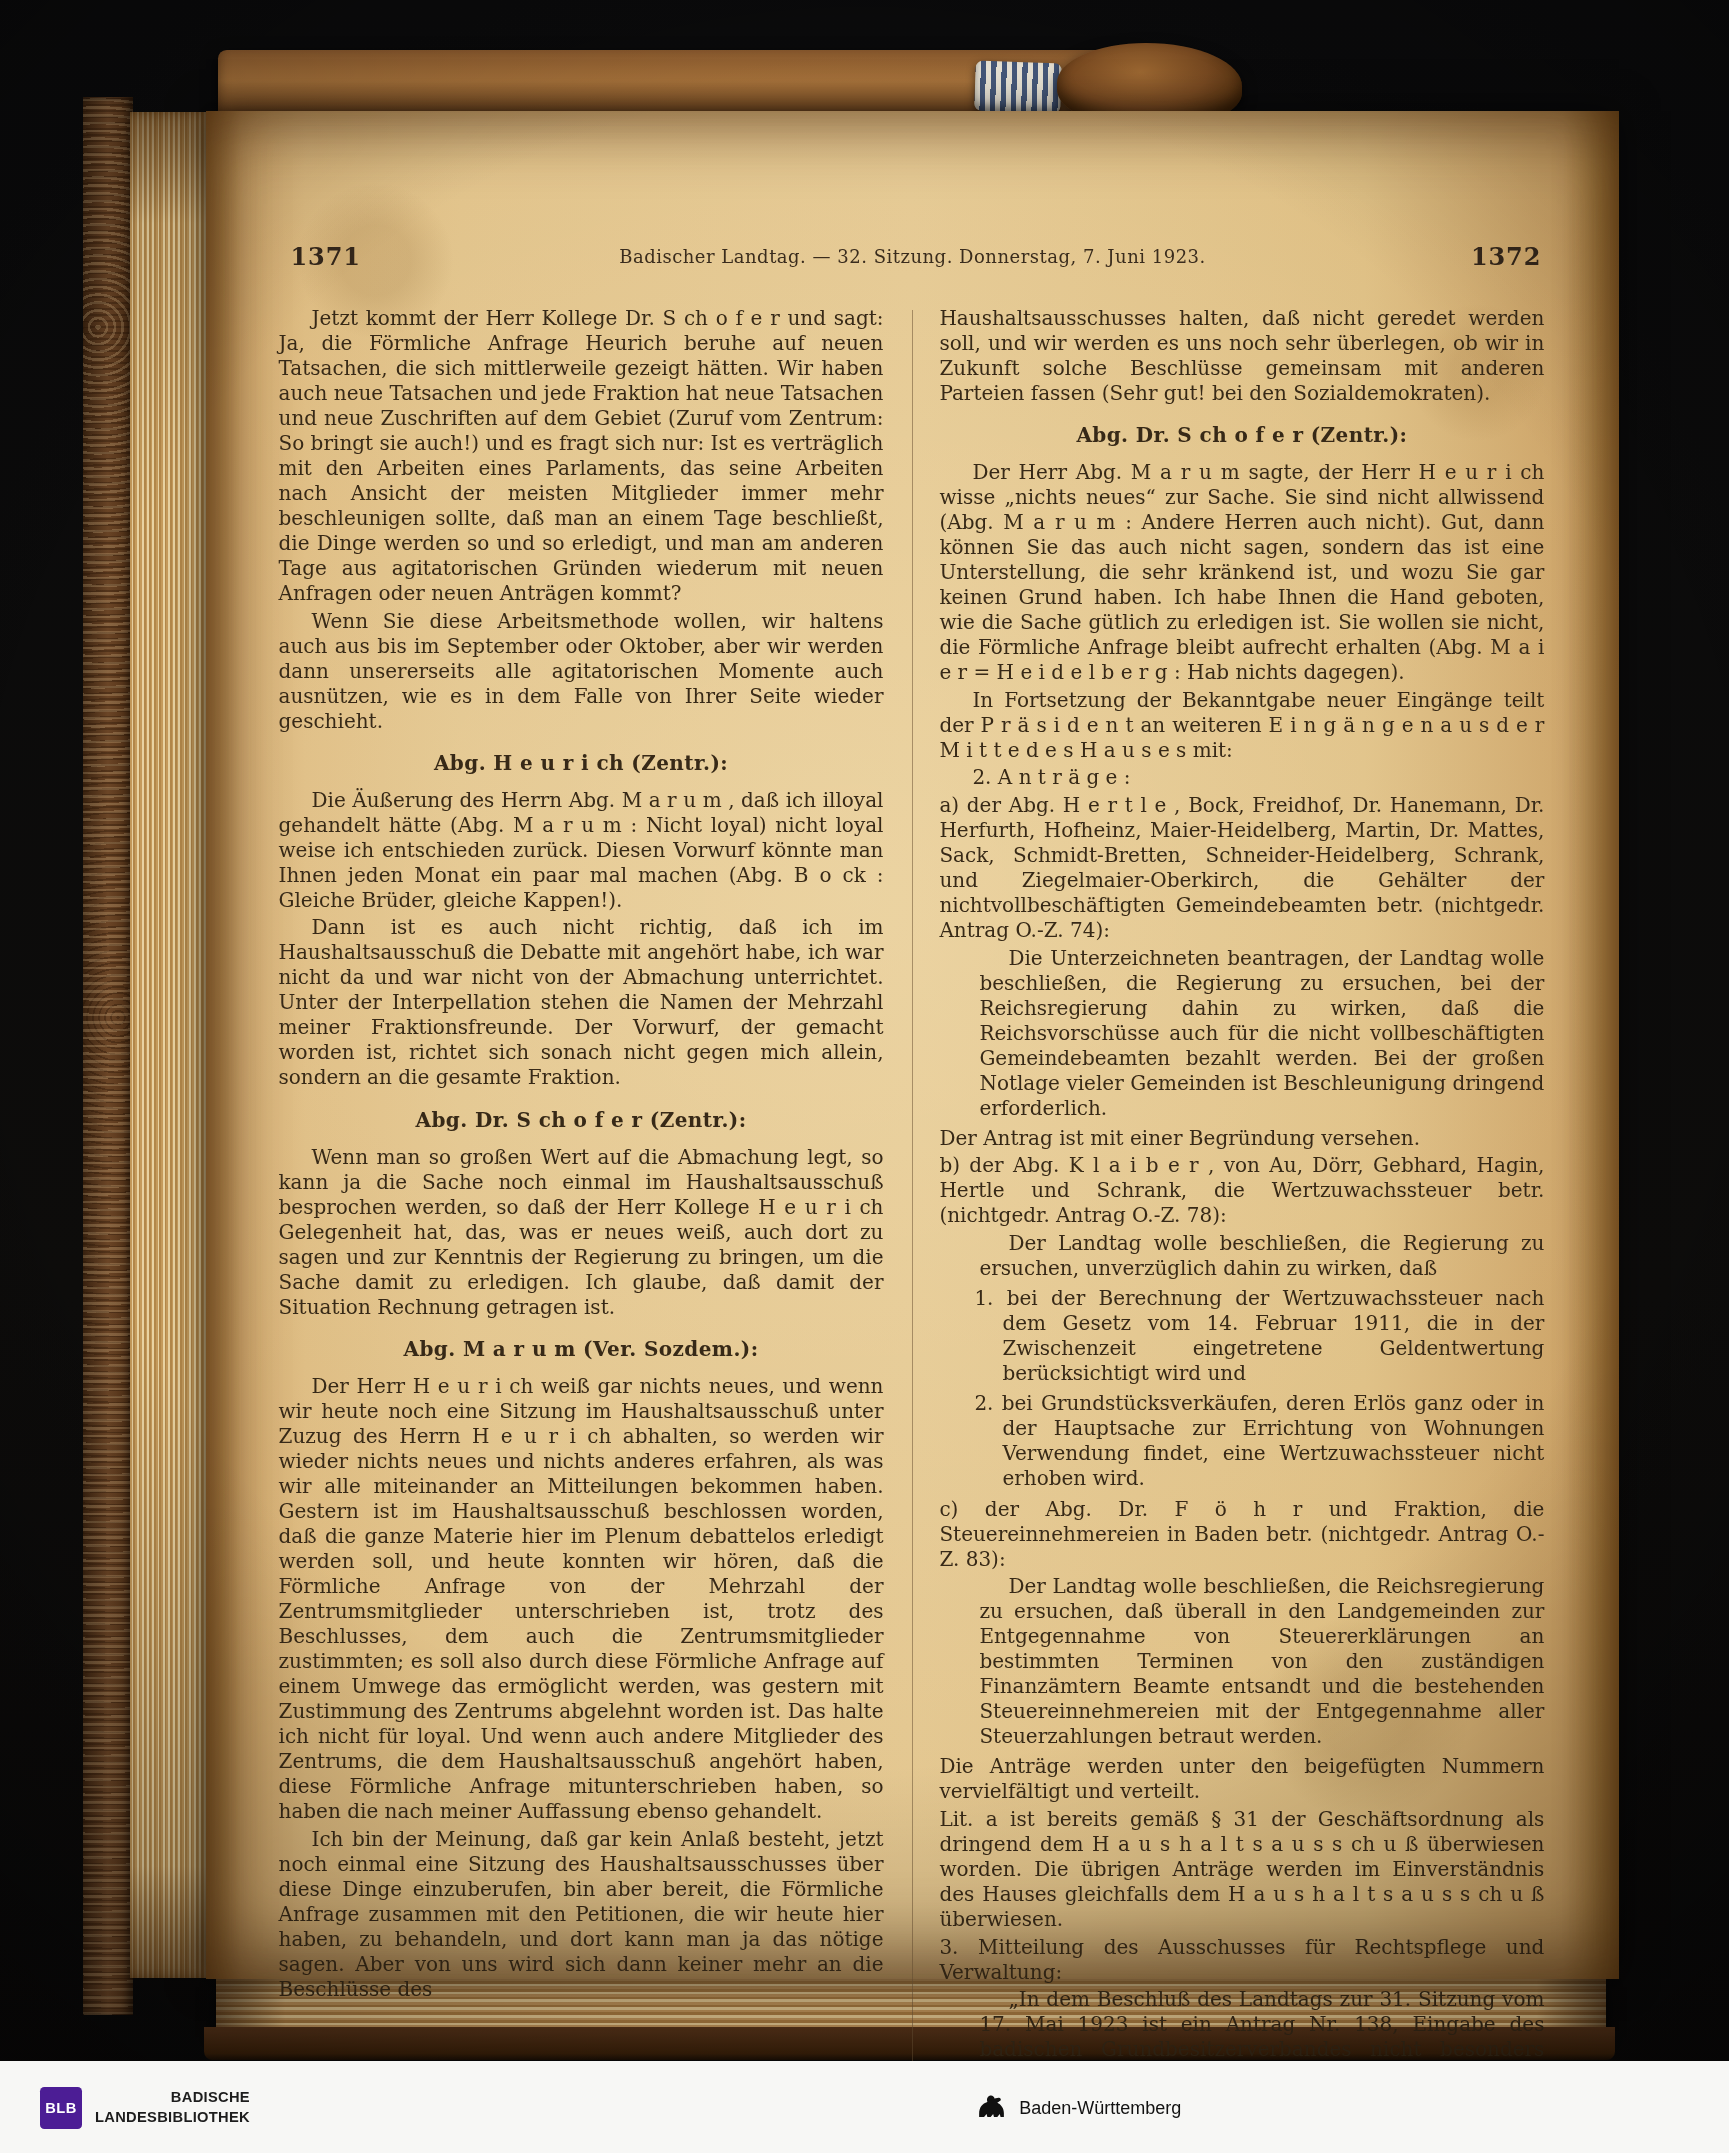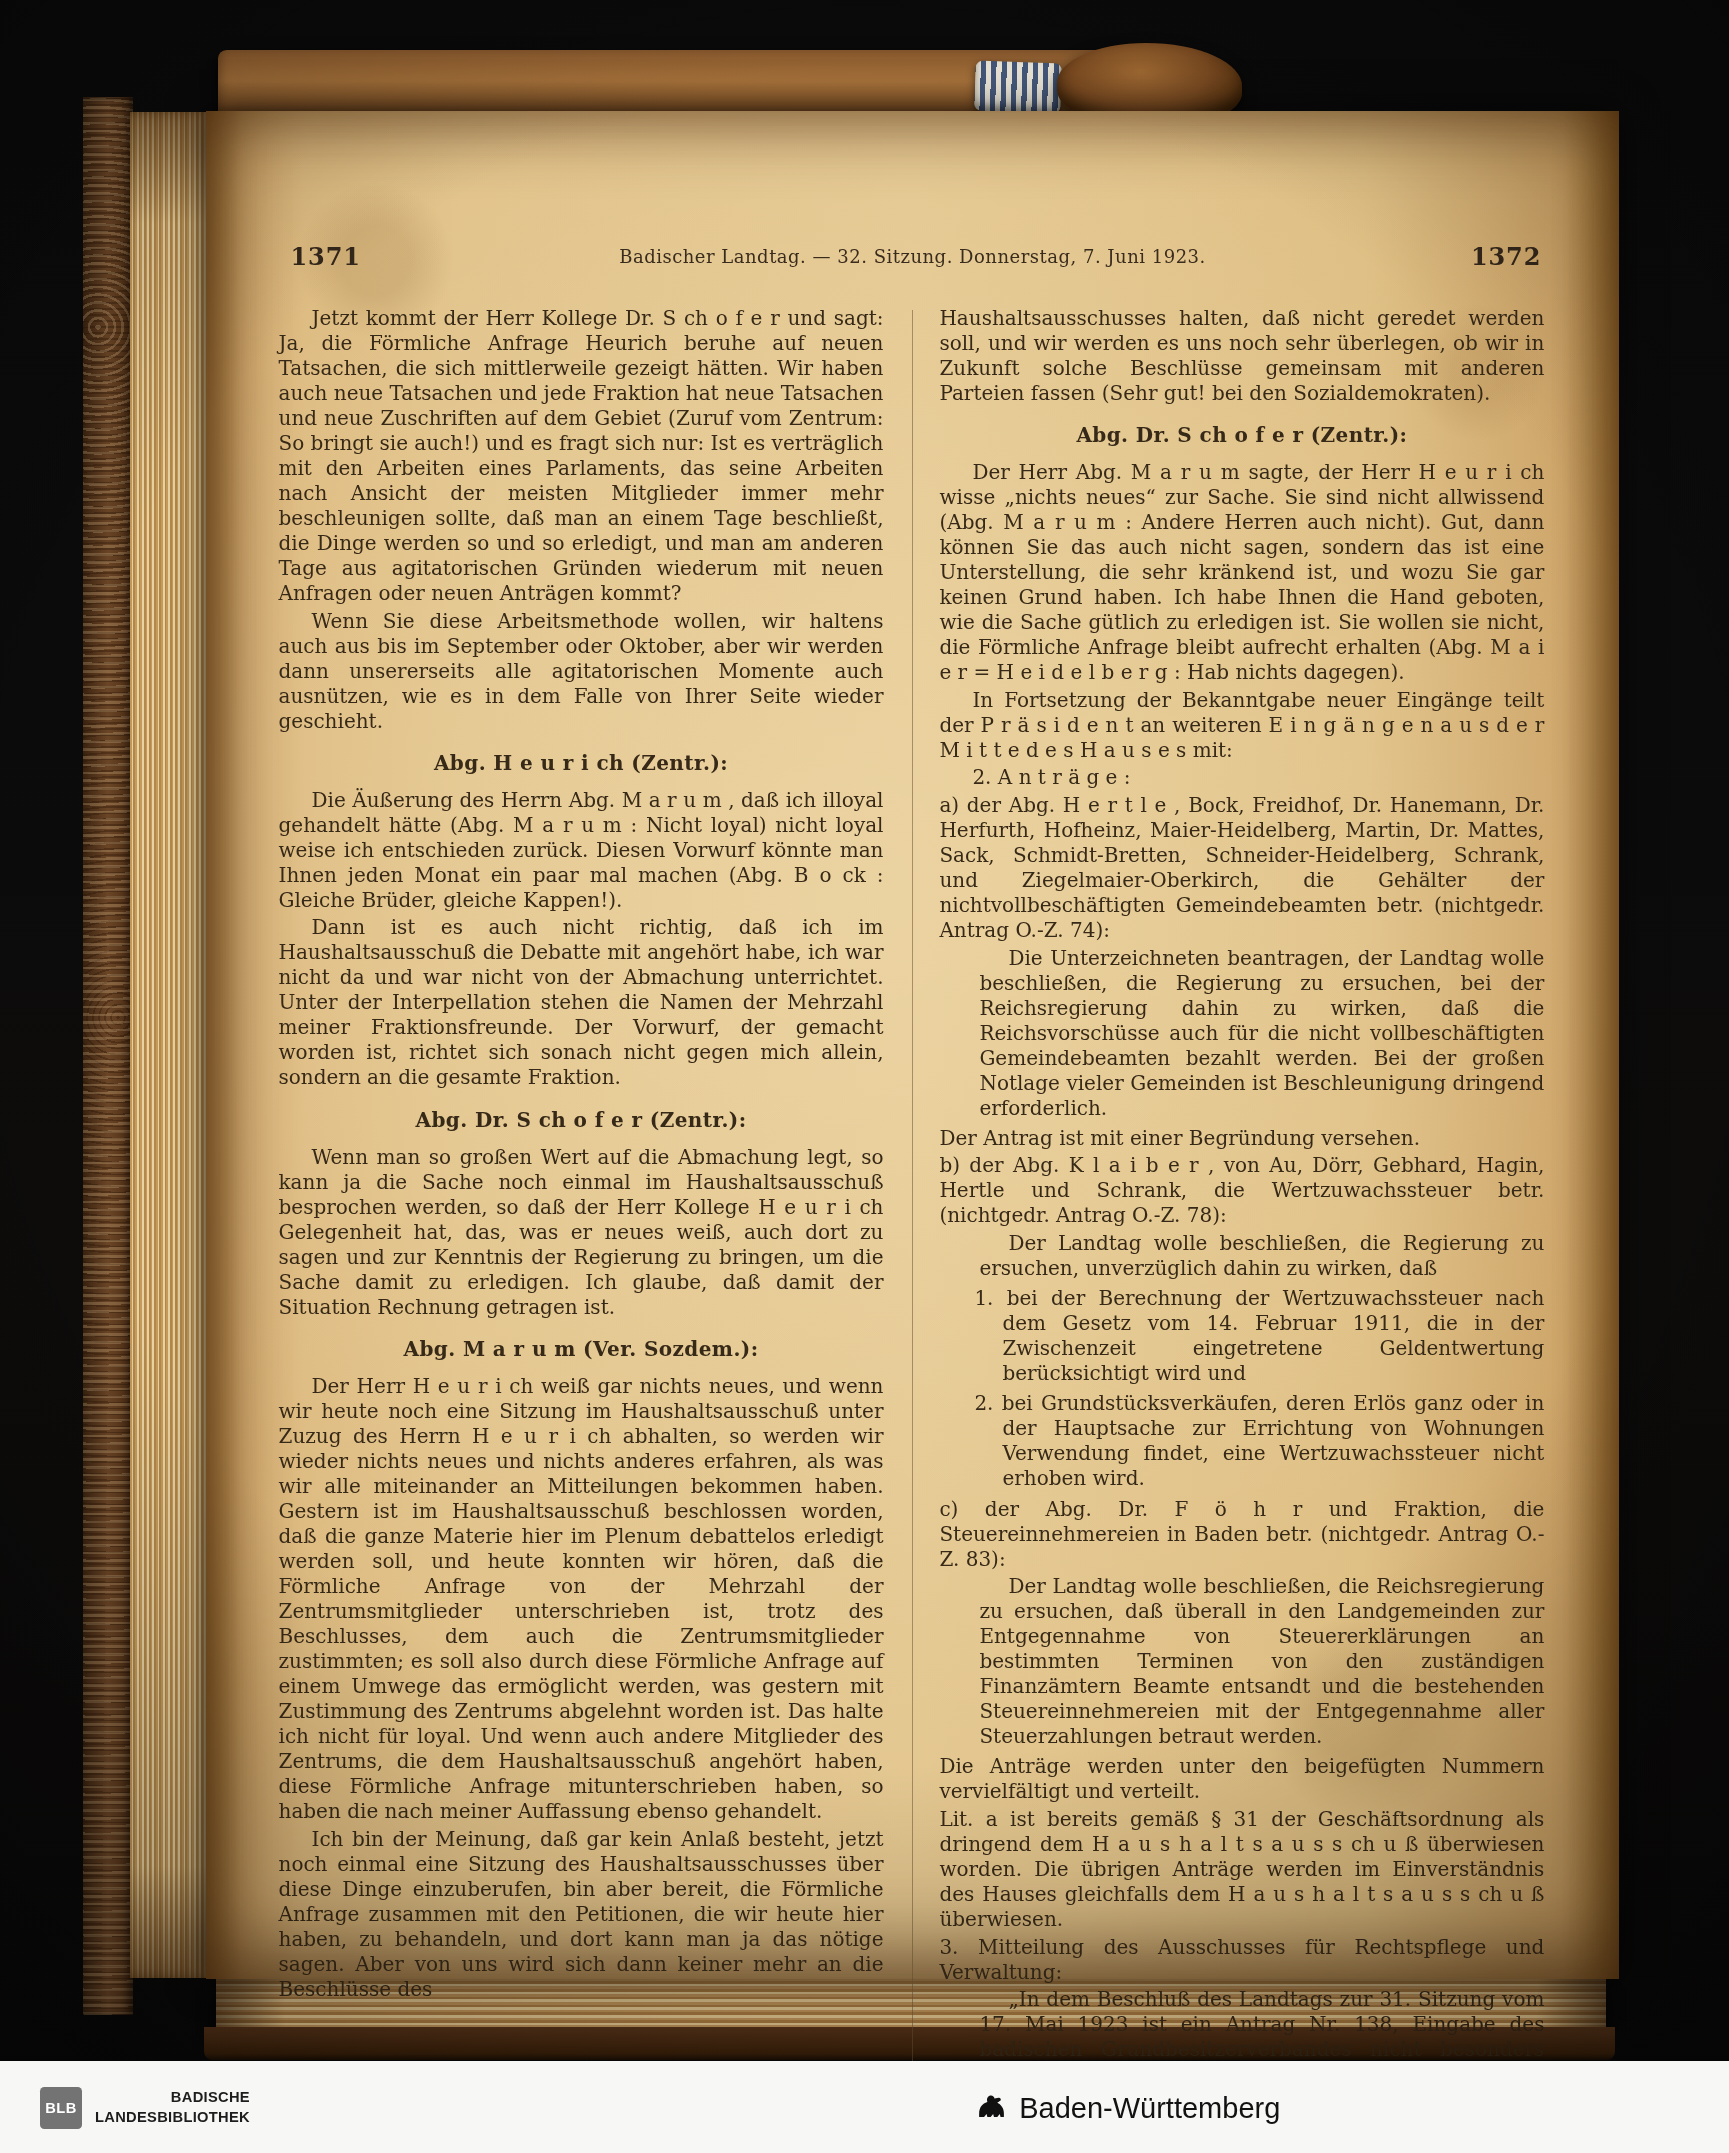--- a/index.html
+++ b/index.html
@@ -71,25 +71,25 @@
   .p-heading{text-align:center;text-indent:0;margin:17.3px 0 12px;font-weight:bold;letter-spacing:0.4px;}
   .p-block{margin-left:40px;text-indent:29px;margin-bottom:5.2px;}
   .p-list{margin-left:35px;padding-left:28px;text-indent:-28px;margin-bottom:5.2px;}
   
   .vignette{position:absolute;left:0;top:0;right:0;bottom:93px;pointer-events:none;
             background:radial-gradient(86% 74% at 50% 45%, rgba(0,0,0,0) 55%, rgba(0,0,0,.42) 100%);}
   
   .footer{position:absolute;left:0;bottom:0;width:1729px;height:93px;background:#f7f7f5;
           font-family:"Liberation Sans", sans-serif;}
   .blb{position:absolute;left:40px;top:50%;transform:translateY(-50%);display:flex;align-items:center;gap:13px;}
-  .blb-logo{width:42px;height:42px;border-radius:4.3px;background:#737373;color:#fff;
+  .blb-logo{width:42px;height:42px;border-radius:4.3px;background:#4c1d95;color:#fff;
             display:flex;align-items:center;justify-content:center;font-weight:bold;font-size:14.7px;letter-spacing:0.4px;}
   .blb-name{font-weight:bold;font-size:14.7px;line-height:1.3;color:#1d1d1d;letter-spacing:0.3px;text-align:right;}
   .bw{position:absolute;left:975px;top:50%;transform:translateY(-50%);display:flex;align-items:center;gap:11.2px;}
-  .bw-label{font-size:29px;color:#121212;}
+  .bw-label{font-size:18px;color:#121212;}
   .bw svg{display:block;}
 </style>
 </head>
 <body>
 
 <div class="stage">
 
   <div class="book-top"></div>
   <div class="headband"></div>
   <div class="spine-cap"></div>

